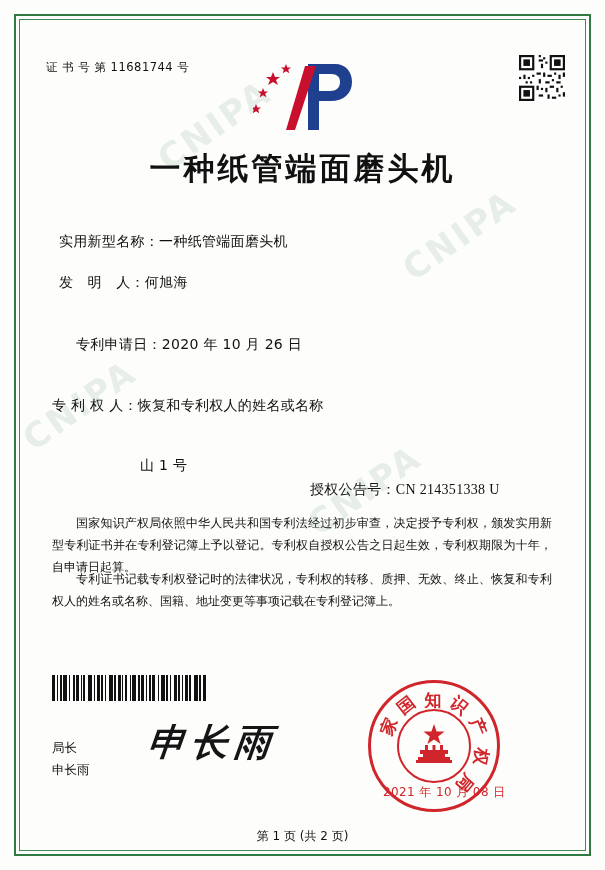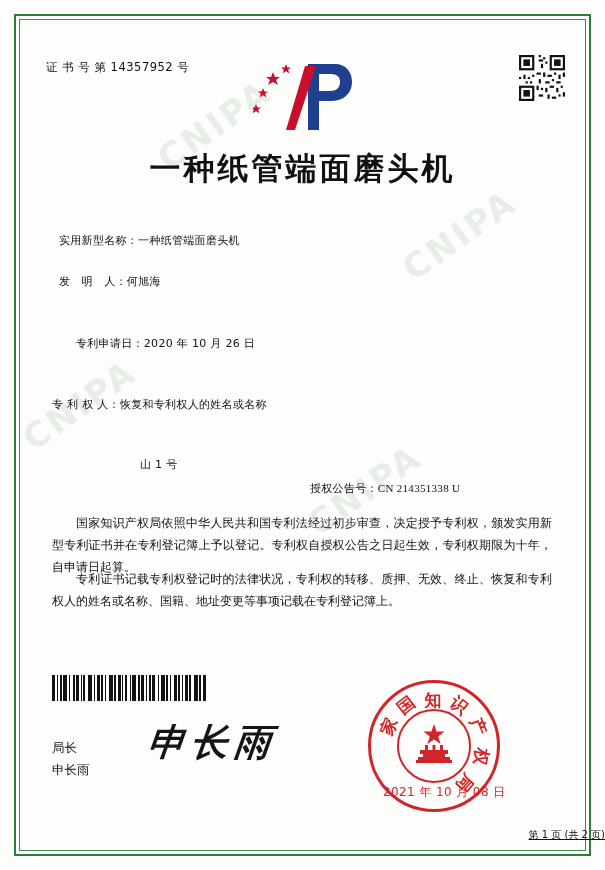--- a/index.html
+++ b/index.html
@@ -77,21 +77,21 @@
     text-align:center;
     font-size:31px;
     font-weight:bold;
     letter-spacing:3px;
     color:#111;
     font-family:"DejaVu Sans","Liberation Sans",sans-serif;
   }
 
   .field{
     position:absolute;
-    font-size:11px;
+    font-size:14px;
     color:#111;
     letter-spacing:.3px;
     white-space:nowrap;
   }
   .flabel{display:inline-block;}
   .fvalue{display:inline-block;}
 
   .row1{left:59px;top:233px;}
   .row2{left:59px;top:274px;}
   .row3{left:59px;top:315px;}
@@ -167,21 +167,21 @@
     font-family:"DejaVu Sans","Liberation Sans",sans-serif;
   }
   .seal-date{
     position:absolute;left:383px;top:784px;
     font-size:12px;color:#d0262b;
     letter-spacing:.4px;
   }
 
   .footer{
     position:absolute;left:0;right:0;top:828px;
-    text-align:right;font-size:10px;color:#111;text-decoration:underline;
+    text-align:center;font-size:12px;color:#111;
   }
 </style>
 </head>
 <body>
 
 <div class="page">
 
   <div class="border-outer"></div>
   <div class="border-inner"></div>
   <div class="corner tl"></div>
@@ -189,21 +189,21 @@
   <div class="corner bl"></div>
   <div class="corner br"></div>
 
   <div class="watermark wm1">CNIPA</div>
   <div class="watermark wm2">CNIPA</div>
   <div class="watermark wm3">CNIPA</div>
   <div class="watermark wm4">CNIPA</div>
 
   <div class="content">
 
-    <div class="cert-no">证 书 号 第 14357952 号</div>
+    <div class="cert-no">证 书 号 第 11681744 号</div>
 
     <svg class="qr" viewBox="0 0 21 21">
       <rect width="21" height="21" fill="#ffffff"></rect>
       <g fill="#111111">
         <rect x="0" y="0" width="7" height="7"></rect>
           <rect x="1" y="1" width="5" height="5" fill="#fff"></rect>
           <rect x="2" y="2" width="3" height="3"></rect>
         <rect x="14" y="0" width="7" height="7"></rect>
           <rect x="15" y="1" width="5" height="5" fill="#fff"></rect>
           <rect x="16" y="2" width="3" height="3"></rect>

